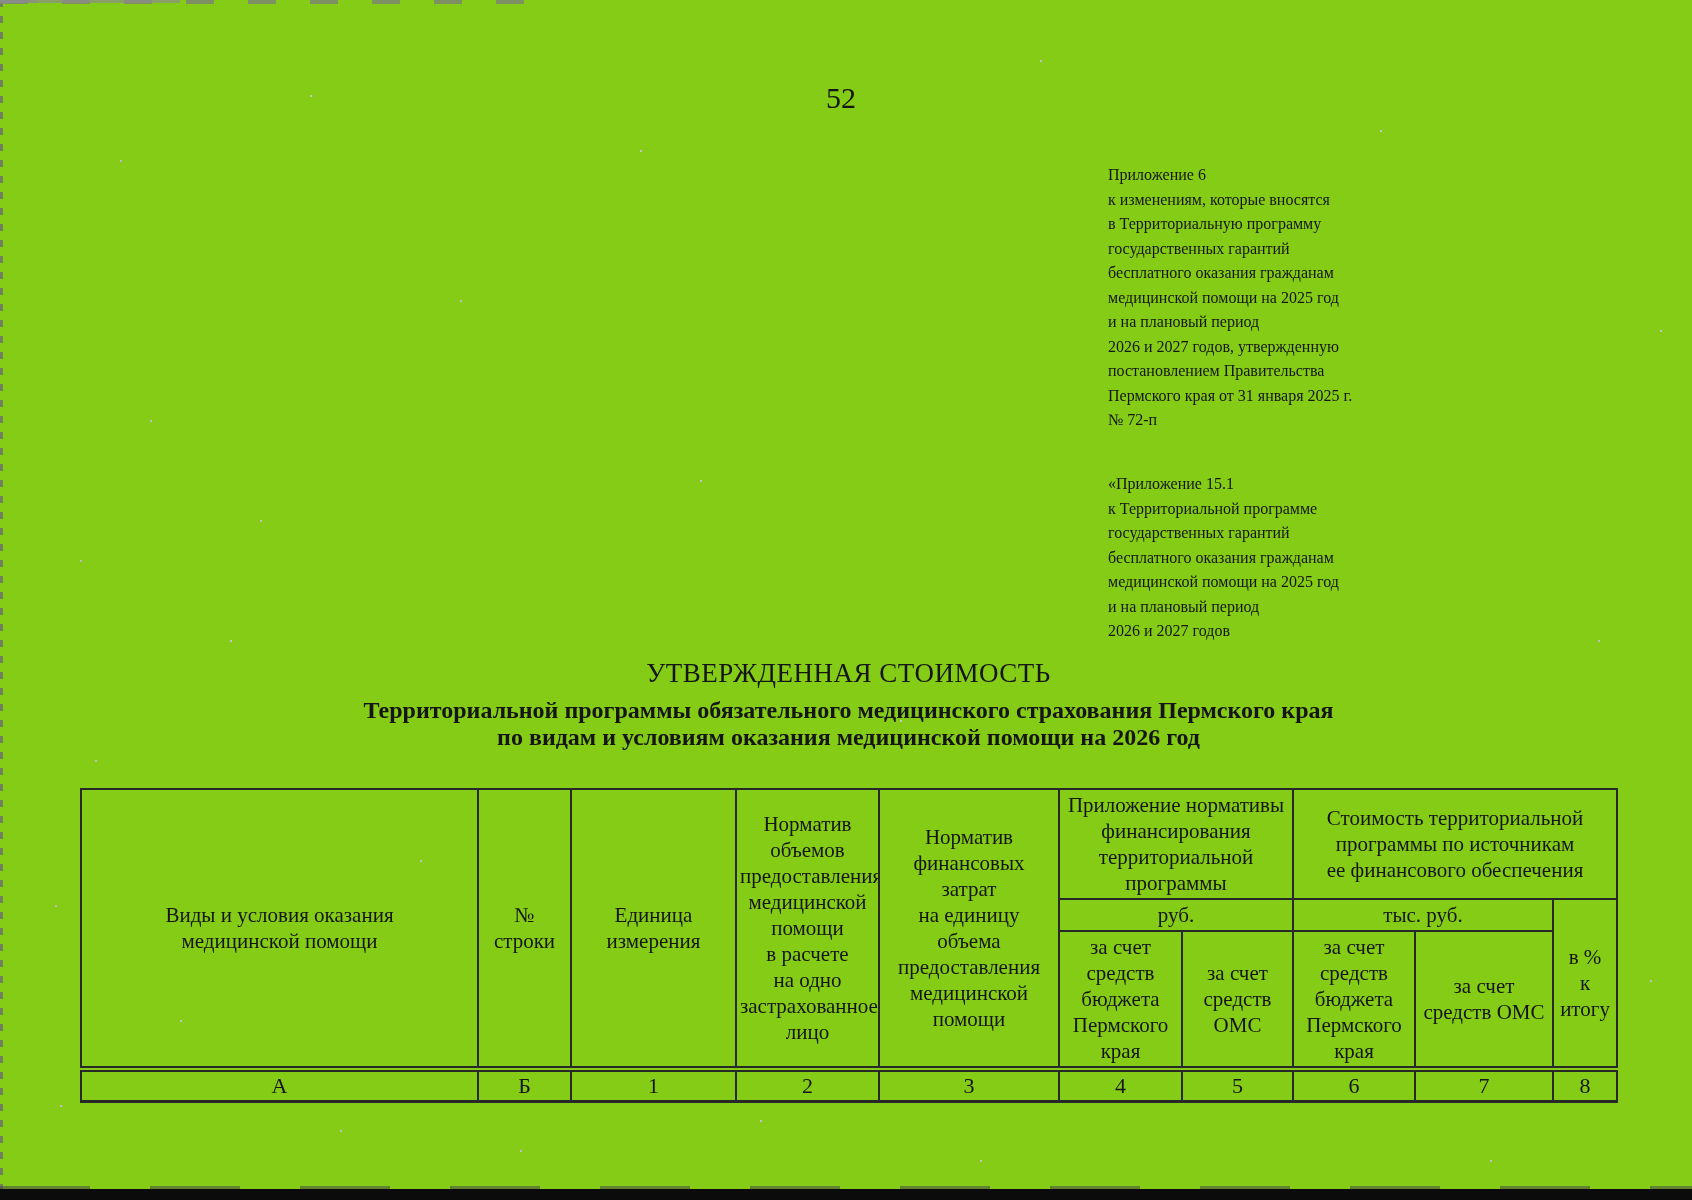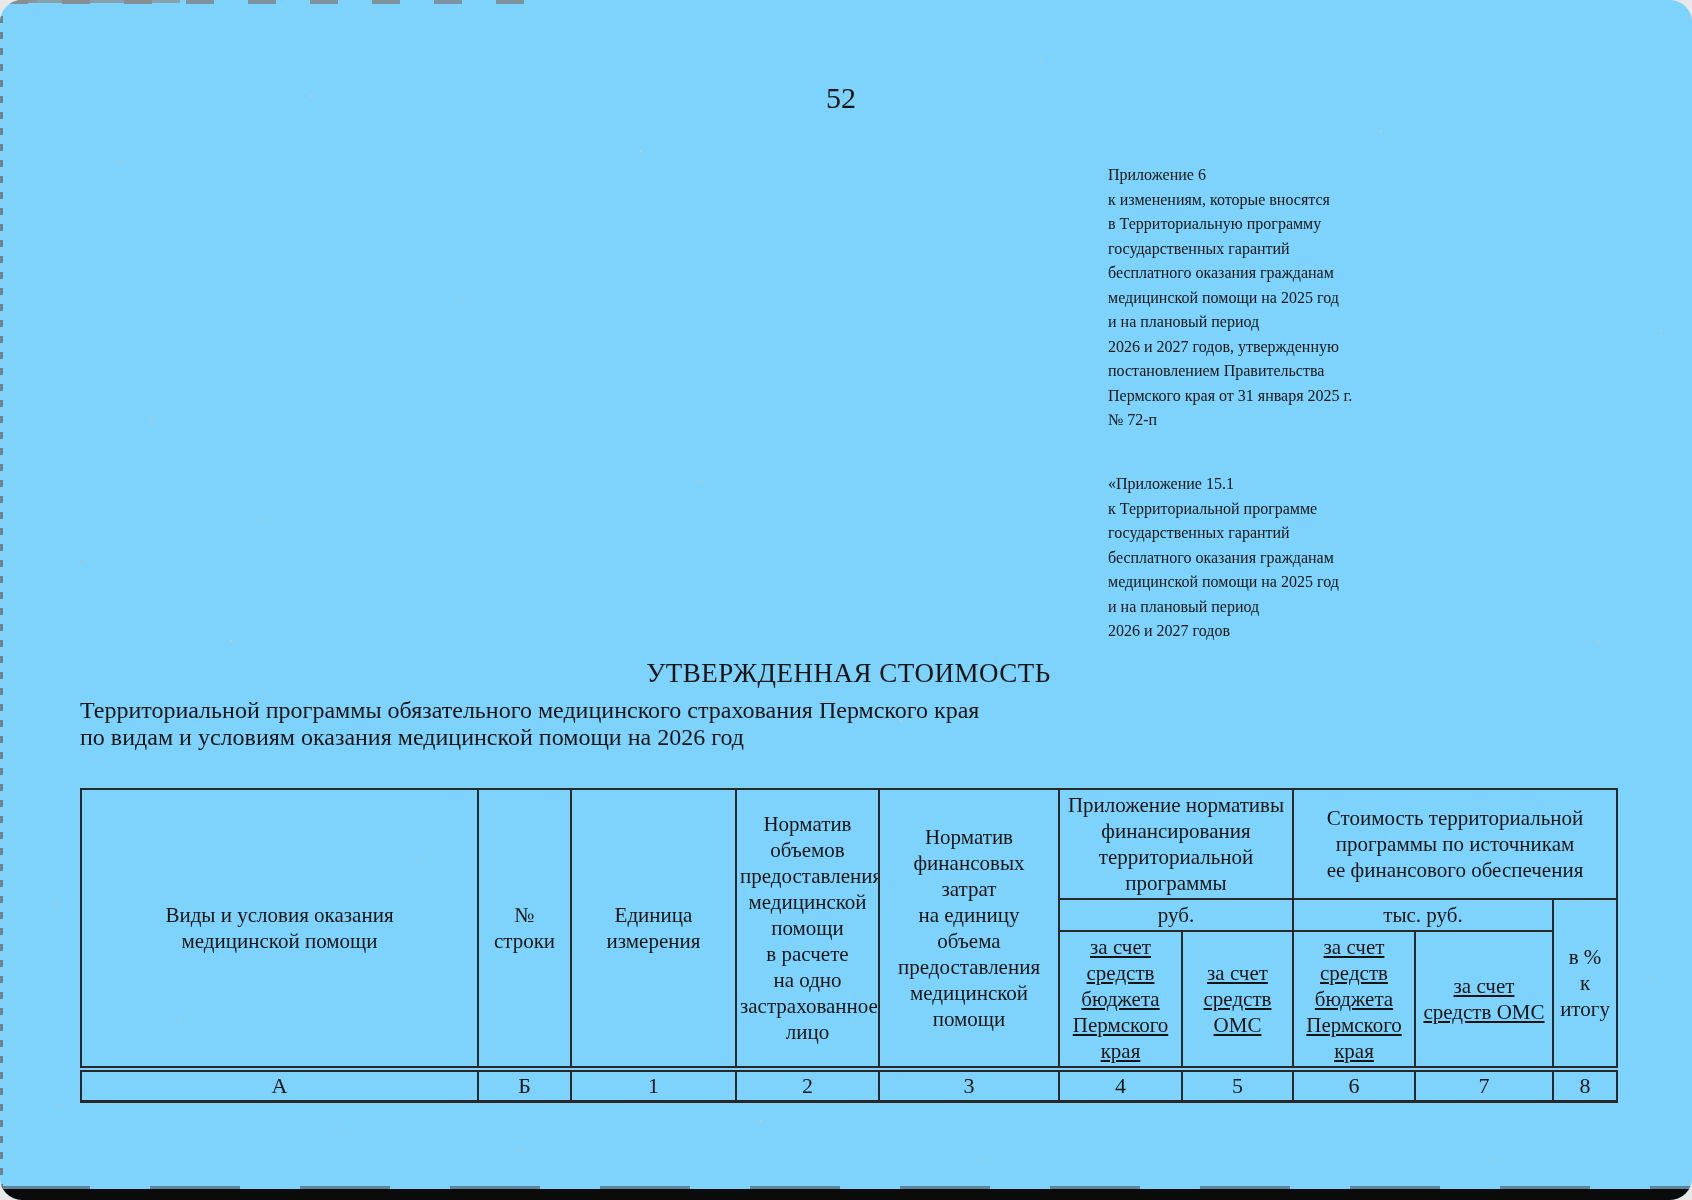--- a/index.html
+++ b/index.html
@@ -3,25 +3,24 @@
 <meta charset="utf-8">
 <style>
   * { margin: 0; padding: 0; box-sizing: border-box; }
   html, body { background: #e8e8e8; }
   body { font-family: "Liberation Serif", "DejaVu Serif", serif; }
 
   .page {
     position: relative;
     width: 1692px;
     height: 1200px;
-    background: #7dd3fc;
+    background: #84cc16;
     color: #151515;
     overflow: hidden;
     margin: 0 auto;
-    border-radius: 22px;
   }
 
   
   .edge-left {
     position: absolute; left: 0; top: 0; width: 3px; height: 1200px;
     background: repeating-linear-gradient(to bottom,
       rgba(110,110,110,.8) 0 7px, transparent 7px 16px);
   }
   .edge-top-a, .edge-top-b, .edge-top-c {
     position: absolute; top: 0; height: 4px;
@@ -68,41 +67,41 @@
   .appendix-1 { top: 163px; }
   .appendix-2 { top: 472px; font-family: Liberation Serif, serif; }
 
   .doc-title {
     position: absolute; left: 80px; top: 658px; width: 1537px;
     text-align: center; font-weight: normal;
     font-size: 27px; letter-spacing: 0.5px;
   }
   .doc-subtitle {
     position: absolute; left: 80px; top: 697px; width: 1537px;
-    text-align: left; font-weight: normal;
+    text-align: center; font-weight: bold;
     font-size: 24px; line-height: 27px;
   }
 
   
   table.cost-table {
     position: absolute; left: 80px; top: 788px;
     width: 1538px; table-layout: fixed;
     border-collapse: collapse;
   }
   table.cost-table td {
     border: 2px solid #282828;
     text-align: center; vertical-align: middle;
     font-size: 21px; line-height: 26px;
     white-space: pre-line;
     padding: 2px 3px;
     overflow: hidden;
   }
   tr.r1 td { height: 96px; }
   tr.r2 td { height: 18px; }
-  tr.r3 td { height: 124px; text-decoration: underline; }
+  tr.r3 td { height: 124px; }
   tr.r4 td {
     height: 31px;
     border-top: 6px double #282828;
     border-bottom: 3px solid #282828;
     font-size: 22px; line-height: 24px;
     white-space: nowrap;
   }
 </style>
 </head>
 <body>

